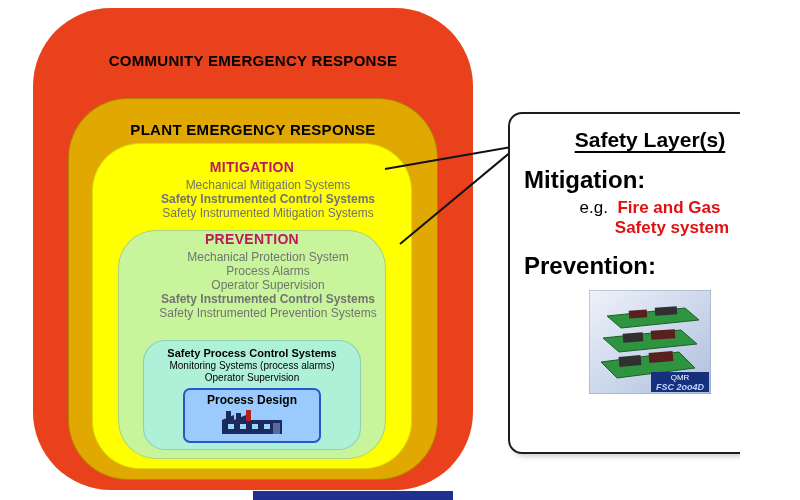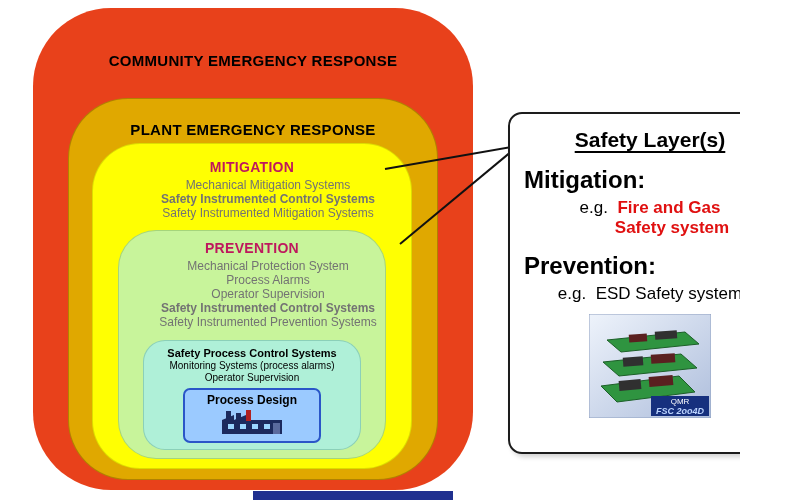--- a/index.html
+++ b/index.html
@@ -38,21 +38,21 @@
     background:#9bcaff; border-radius:7px; z-index:6;
     border:2px solid #2a56c8;
   }
 
   .t-big   { font-weight:bold; font-size:15px; letter-spacing:0.3px; color:#000; }
   .t-mid   { font-weight:bold; font-size:14px; letter-spacing:0.3px; color:#be185d; }
   .t-small { font-weight:bold; font-size:11px; color:#000; }
   .pad-community { padding-top:44px; }
   .pad-plant     { padding-top:22px; }
   .pad-mitigation{ padding-top:15px; }
-  .pad-prevention{ padding-top:9px; }
+  .pad-prevention{ }
   .pad-bpcs      { padding-top:6px; }
   .pad-process   { padding-top:3px; }
 
   .items-12 div { font-size:12px; line-height:14px; color:#737373;padding-left:32px; }
   .items-12 { margin-top:3px; }
   .items-11 div { font-size:10px; line-height:12px; color:#000; }
   .items-11 { margin-top:1px; }
   .bold { font-weight:bold; }
 
   .factory-wrap { margin-top:2px; }
@@ -155,24 +155,20 @@
     <div class="section-heading">Mitigation:</div>
     <div class="example-line">
       <span class="eg-prefix">e.g.&nbsp;</span>
       <span class="example-red">Fire and Gas</span>
     </div>
     <div class="example-line example-indent">
       <span class="example-red">Safety system</span>
     </div>
 
     <div class="section-heading">Prevention:</div>
-    <div class="example-line">
-      <span class="eg-prefix">e.g.&nbsp;</span>
-      <span>ESD Safety system</span>
-    </div>
 
     <div class="device">
       <svg width="122" height="104" viewBox="0 0 122 104" aria-hidden="true">
         <defs>
           <linearGradient id="devbg" x1="0" y1="0" x2="1" y2="1">
             <stop offset="0" stop-color="#eef3fb"></stop>
             <stop offset="1" stop-color="#aebedc"></stop>
           </linearGradient>
         </defs>
         <rect x="0" y="0" width="122" height="104" fill="url(#devbg)" stroke="#8fa0c0"></rect>

